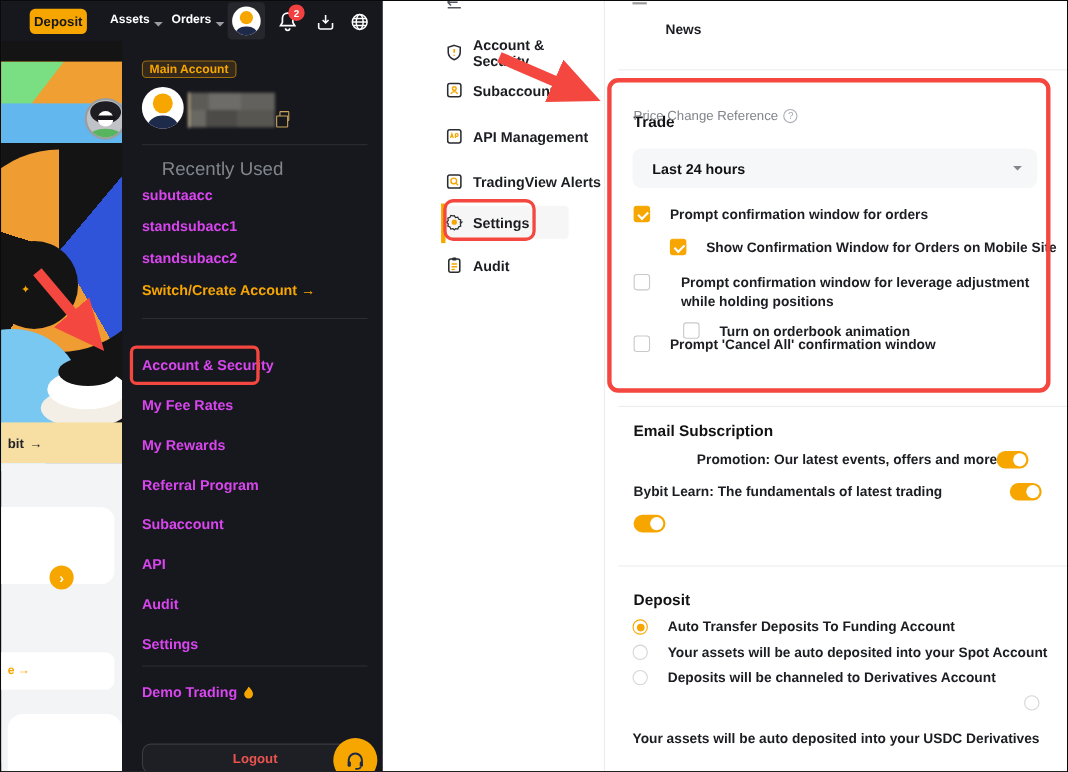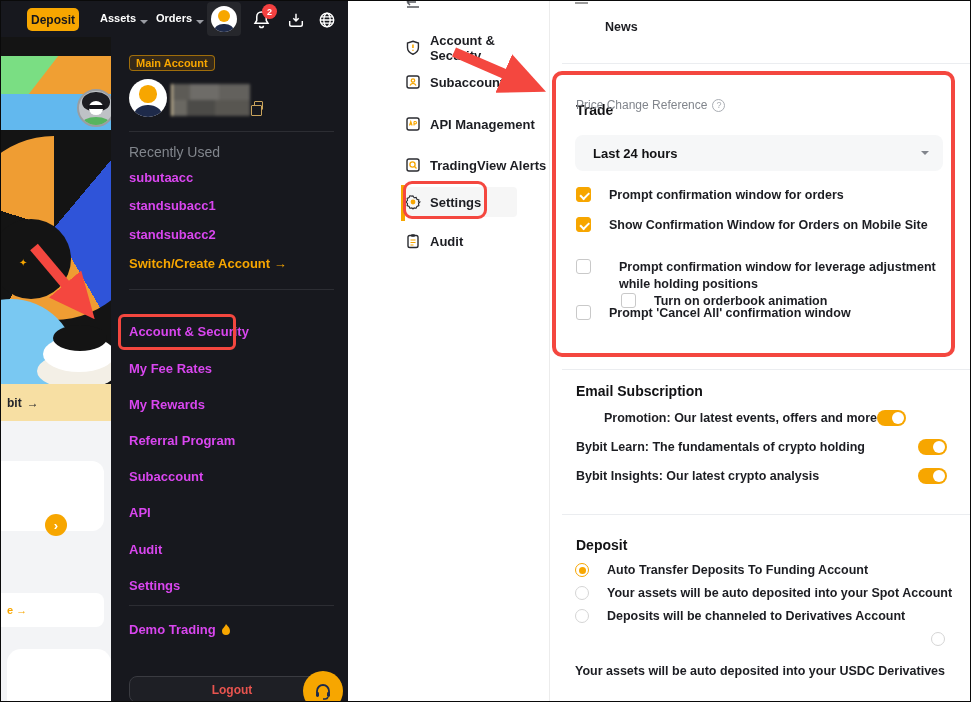--- a/index.html
+++ b/index.html
@@ -50,21 +50,21 @@
   .menu { position:absolute; left:110px; top:36px; width:237px; height:666px; background:#17181e; color:#fff; }
   .macct-badge { position:absolute; left:18px; top:18px; font-size:11px; font-weight:700; color:#f7a600; background:rgba(247,166,0,.13); border:1px solid rgba(247,166,0,.55); border-radius:4px; padding:1px 6px; }
   .menu-avatar { position:absolute; left:18px; top:42px; width:38px; height:38px; }
   .blur-name { position:absolute; left:60px; top:47px; width:79px; height:32px; filter:blur(1.5px); border-left:2px solid #cfbf9a; overflow:hidden; }
   .blur-name div { height:16px; }
   .b1 { background:linear-gradient(90deg,#5d5b56 22%,#6e6c68 22% 60%,#63615d 60%); }
   .b2 { background:linear-gradient(90deg,#6a6862 18%,#4c4b48 18% 55%,#585651 55%); }
   .copy-icon { position:absolute; left:143px; top:64px; width:9px; height:9px; border:1px solid #caa45c; border-radius:1px; }
   .copy-icon::after { content:""; position:absolute; left:-4px; top:3px; width:9px; height:9px; border:1px solid #caa45c; border-radius:1px; background:#17181e; }
   .mdiv { position:absolute; left:18px; right:14px; height:1px; background:#2c2d33; }
-  .mlabel { position:absolute; left:18px; font-size:14px; color:#81858c; }
+  .mlabel { position:absolute; left:36px; font-size:17px; color:#81858c; }
   .mitem { position:absolute; left:18px; font-size:13px; font-weight:700; color:#d946ef; cursor:pointer; }
   .morange { color:#f7a600; }
   .logout-btn { position:absolute; left:18px; top:639px; width:206px; height:27px; background:#1e1f25; border:1px solid #3a3b41; border-radius:8px; color:#e8544f; font-size:12px; font-weight:700; font-family:inherit; }
   .headset-btn { position:absolute; left:192px; top:634px; width:40px; height:40px; border-radius:50%; background:#f7a600; display:flex; align-items:center; justify-content:center; }
 
   
   .midcol { position:absolute; left:347px; top:0; width:201px; height:702px; background:#fff; overflow:hidden; }
   .collapse-ic { position:absolute; left:57px; top:-7px; }
   .snav-row { position:absolute; left:57px; display:flex; align-items:center; gap:9px; font-size:13px; font-weight:600; color:#1c1d22; cursor:pointer; }
   .snav-active-bg { position:absolute; left:57px; top:186px; width:112px; height:30px; background:#f6f6f6; border-radius:4px; }
@@ -288,54 +288,53 @@
     </div>
     <div class="select">
       <span>Last 24 hours</span>
       <span class="caret-down" style="border-top-color:#81858c;"></span>
     </div>
 
     <div class="cbrow" style="top:186px;">
       <span class="cb checked"></span>
       <span class="clabel">Prompt confirmation window for orders</span>
     </div>
-    <div class="cbrow" style="top:216px;">
+    <div class="cbrow" style="top:216px;margin-left:33px;">
       <span class="cb checked"></span>
       <span class="clabel">Show Confirmation Window for Orders on Mobile Site</span>
     </div>
-    <div class="cbrow" style="top:258px;gap:28px;">
+    <div class="cbrow" style="top:248px;gap:28px;">
       <span class="cb"></span>
       <span class="clabel">Prompt confirmation window for leverage adjustment while holding positions</span>
     </div>
     <div class="cbrow" style="top:292px;padding-left:45px;">
       <span class="cb"></span>
       <span class="clabel">Turn on orderbook animation</span>
     </div>
     <div class="cbrow" style="top:304px;">
       <span class="cb"></span>
       <span class="clabel">Prompt 'Cancel All' confirmation window</span>
     </div>
 
     <div class="cdiv" style="top:368px;"></div>
 
     <div class="ctitle" style="top:382px;">Email Subscription</div>
-    <div class="crow" style="top:409px;width:389px;justify-content:flex-start;padding-left:28px;">
+    <div class="crow" style="top:409px;width:389px;justify-content:center;padding-left:28px;">
       <span class="clabel">Promotion: Our latest events, offers and more</span>
       <div class="toggle on">
           <div class="knob"></div>
         </div>
     </div>
     <div class="crow" style="top:438px;width:371px;justify-content:space-between;">
-      <span class="clabel">Bybit Learn: The fundamentals of crypto holding</span>
+      <span class="clabel">Bybit Learn: The fundamentals of latest trading</span>
       <div class="toggle on">
           <div class="knob"></div>
         </div>
     </div>
     <div class="crow" style="top:467px;width:371px;justify-content:space-between;">
-      <span class="clabel">Bybit Insights: Our latest crypto analysis</span>
       <div class="toggle on">
           <div class="knob"></div>
         </div>
     </div>
 
     <div class="cdiv" style="top:513px;"></div>
 
     <div class="ctitle" style="top:536px;">Deposit</div>
     <div class="rrow" style="top:562px;">
       <span class="radio selected"></span>

